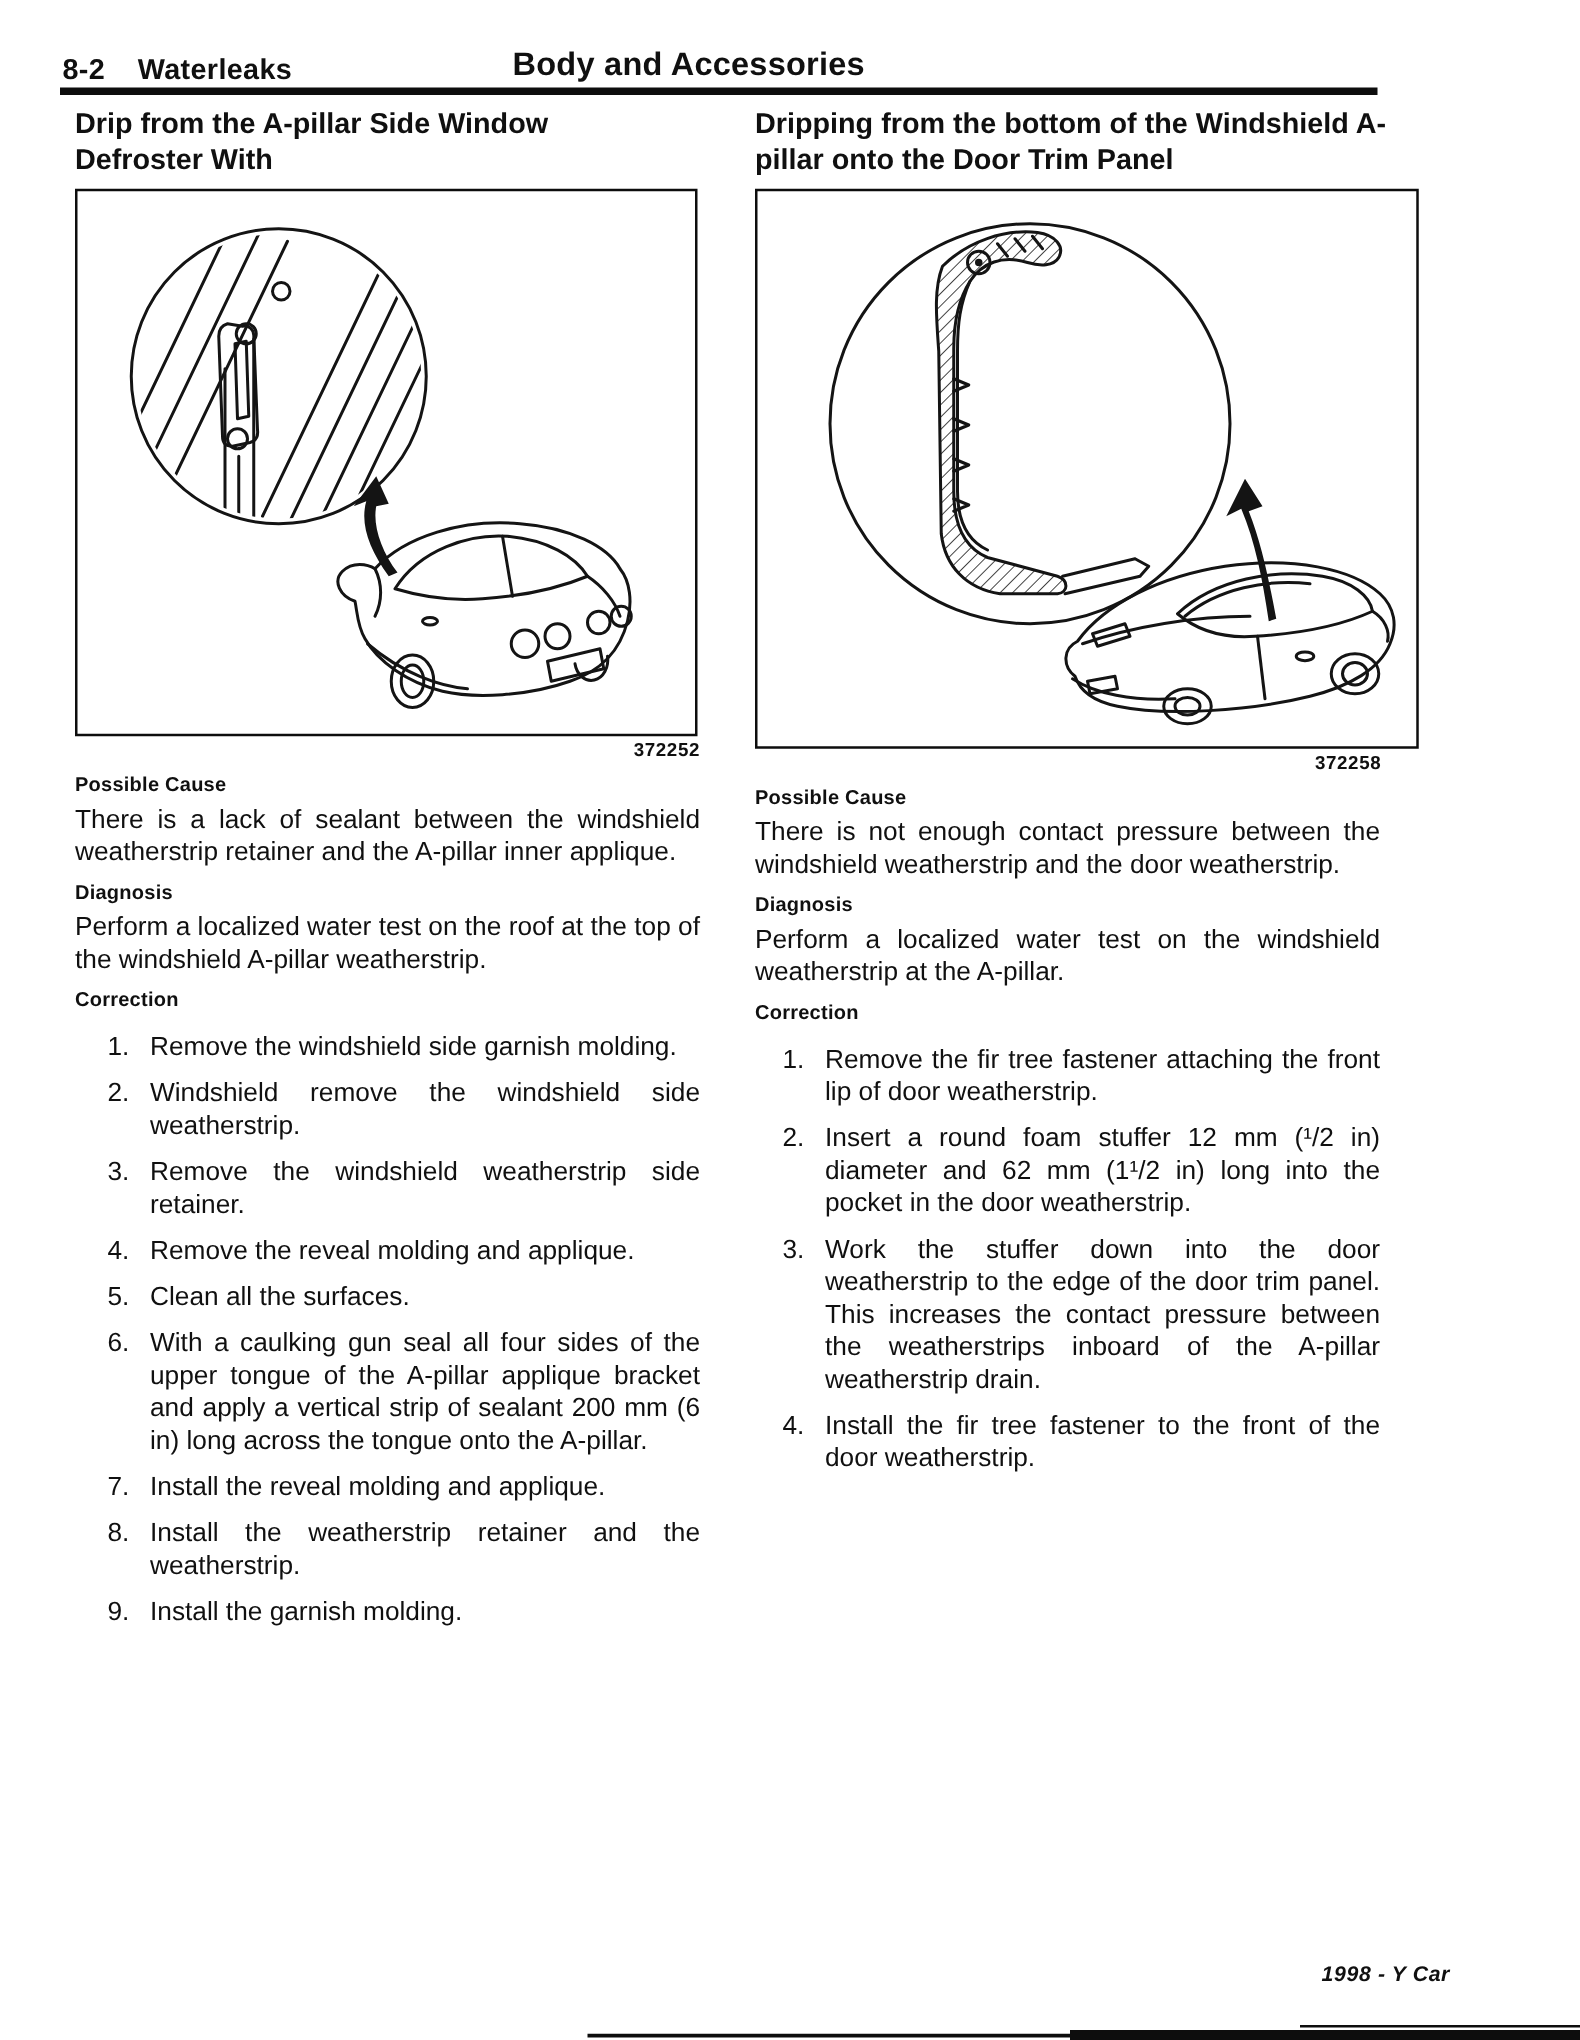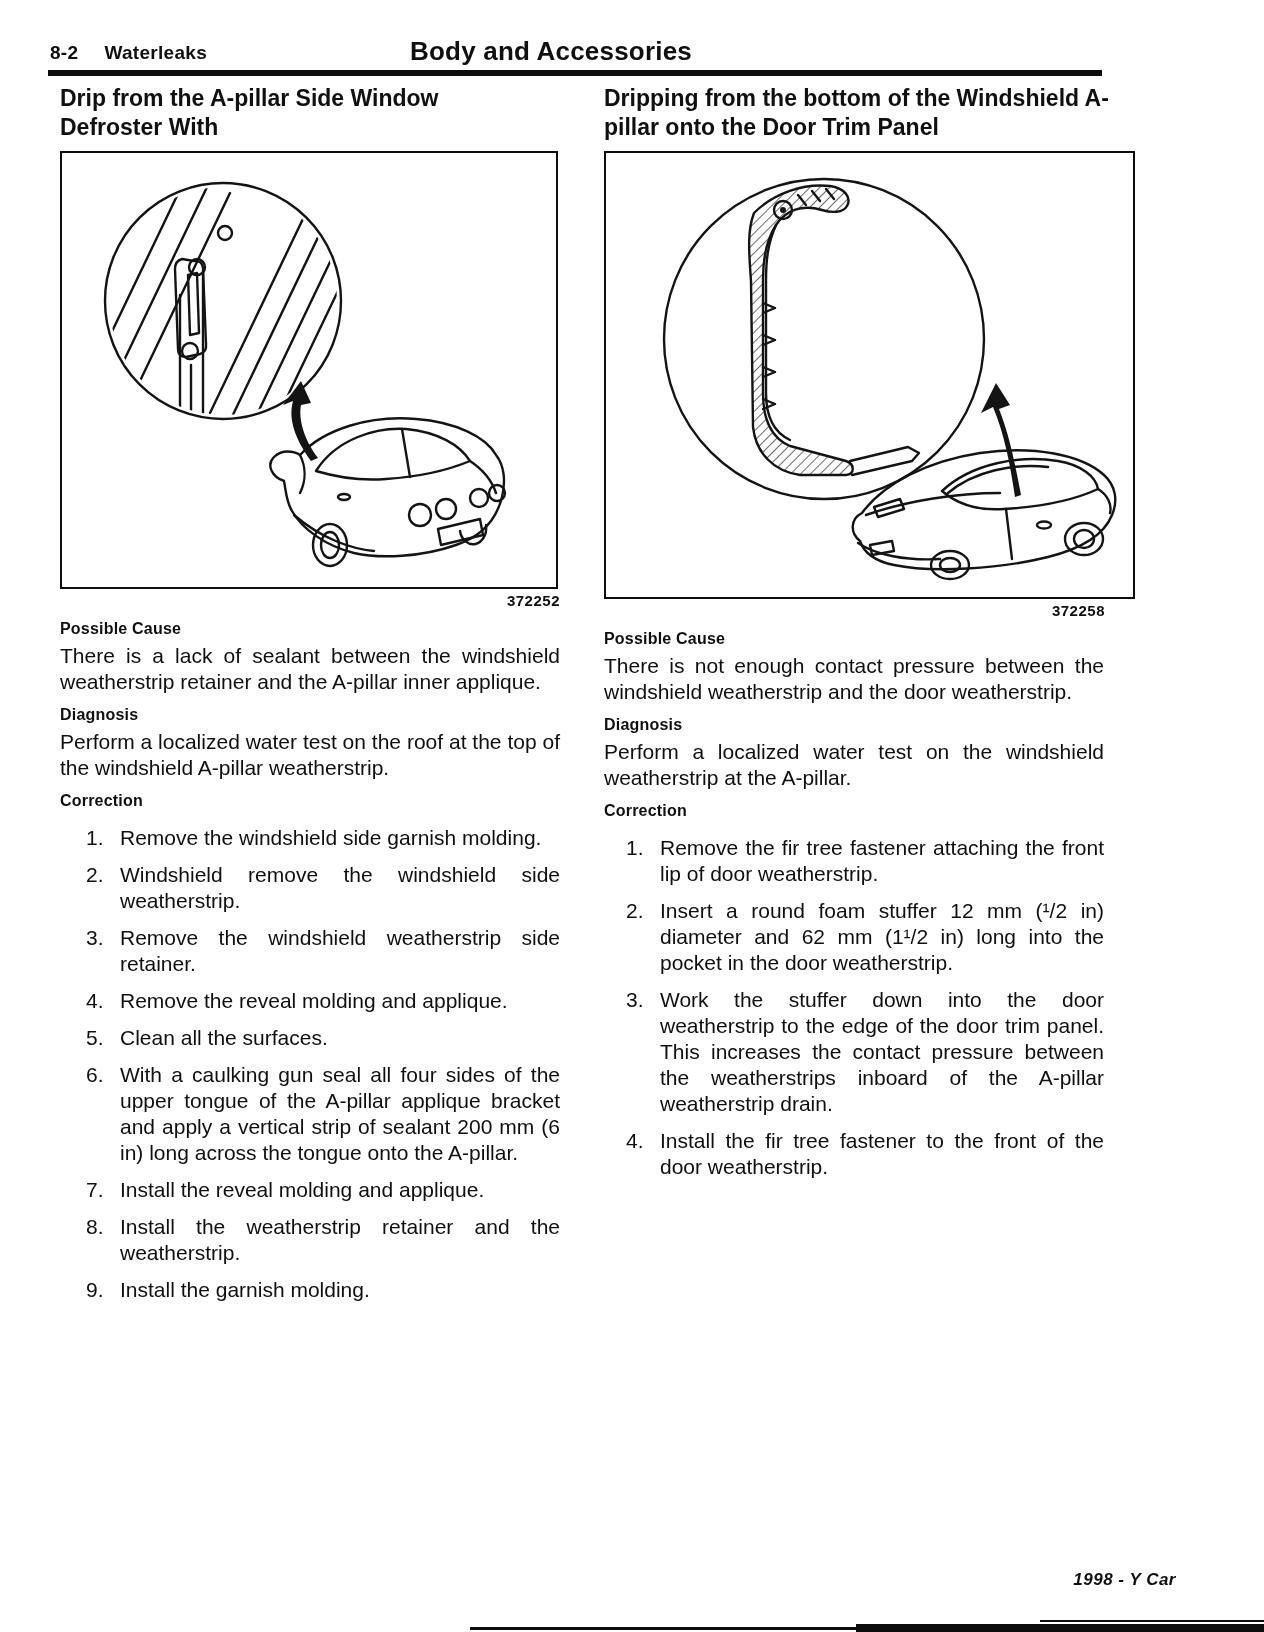--- a/index.html
+++ b/index.html
@@ -2,21 +2,21 @@
 <html><head>
 <meta charset="utf-8">
 <style>
   html,body{margin:0;padding:0;background:#e8e8e8;}
   .page{
     position:relative;width:1264px;height:1632px;background:#ffffff;
     font-family:"Liberation Sans","DejaVu Sans",sans-serif;color:#101010;
     overflow:hidden;margin:0 auto;
   }
   
-  .hdr-left{position:absolute;left:50px;top:42px;font-size:19px;font-weight:bold;letter-spacing:.3px;}
+  .hdr-left{position:absolute;left:50px;top:42px;font-size:23px;font-weight:bold;letter-spacing:.3px;}
   .hdr-left .sect{margin-left:26px;}
   .hdr-right{position:absolute;top:36px;left:0;width:1102px;text-align:center;font-size:26px;font-weight:bold;letter-spacing:.2px;}
   .hdr-rule{position:absolute;left:48px;top:70px;width:1054px;height:6px;background:#0d0d0d;}
   
   .col{position:absolute;top:84px;}
   .col-left{left:60px;width:500px;}
   .col-right{left:604px;width:535px;}
   .col-title{font-size:23px;font-weight:bold;line-height:29px;margin:0;}
   .col-left .col-title{width:450px;}
   .col-right .col-title{width:535px;}
@@ -28,21 +28,21 @@
   .col-right .fig-num{padding-right:34px;}
   .textblock{width:500px;}
   .subhead{font-size:16px;font-weight:bold;line-height:27px;margin:6px 0 0 0;letter-spacing:.2px;}
   .para{font-size:21px;line-height:26px;margin:1px 0 0 0;text-align:justify;}
   .steps{margin-top:3px;}
   .step{display:flex;margin-top:11px;font-size:21px;line-height:26px;}
   .step-num{flex:0 0 34px;text-align:left;padding-left:26px;box-sizing:content-box;}
   .col-right .step-num{padding-left:22px;}
   .step-text{flex:1;text-align:justify;}
   
-  .footer-edition{position:absolute;top:1570px;left:16px;width:1160px;text-align:right;
+  .footer-edition{position:absolute;top:1570px;left:0;width:1160px;text-align:right;
     font-size:17px;font-weight:bold;font-style:italic;letter-spacing:.5px;}
   .bbar-thin{position:absolute;left:470px;top:1627px;width:794px;height:3px;background:#0d0d0d;}
   .bbar-mid{position:absolute;left:1040px;top:1620px;width:224px;height:2px;background:#0d0d0d;}
   .bbar-thick{position:absolute;left:856px;top:1624px;width:408px;height:8px;background:#0d0d0d;}
   
   .ln{stroke:#141414;fill:none;stroke-width:2.4;stroke-linecap:round;stroke-linejoin:round;}
   .arrow{fill:#141414;stroke:none;}
 </style>
 </head>
 <body>

